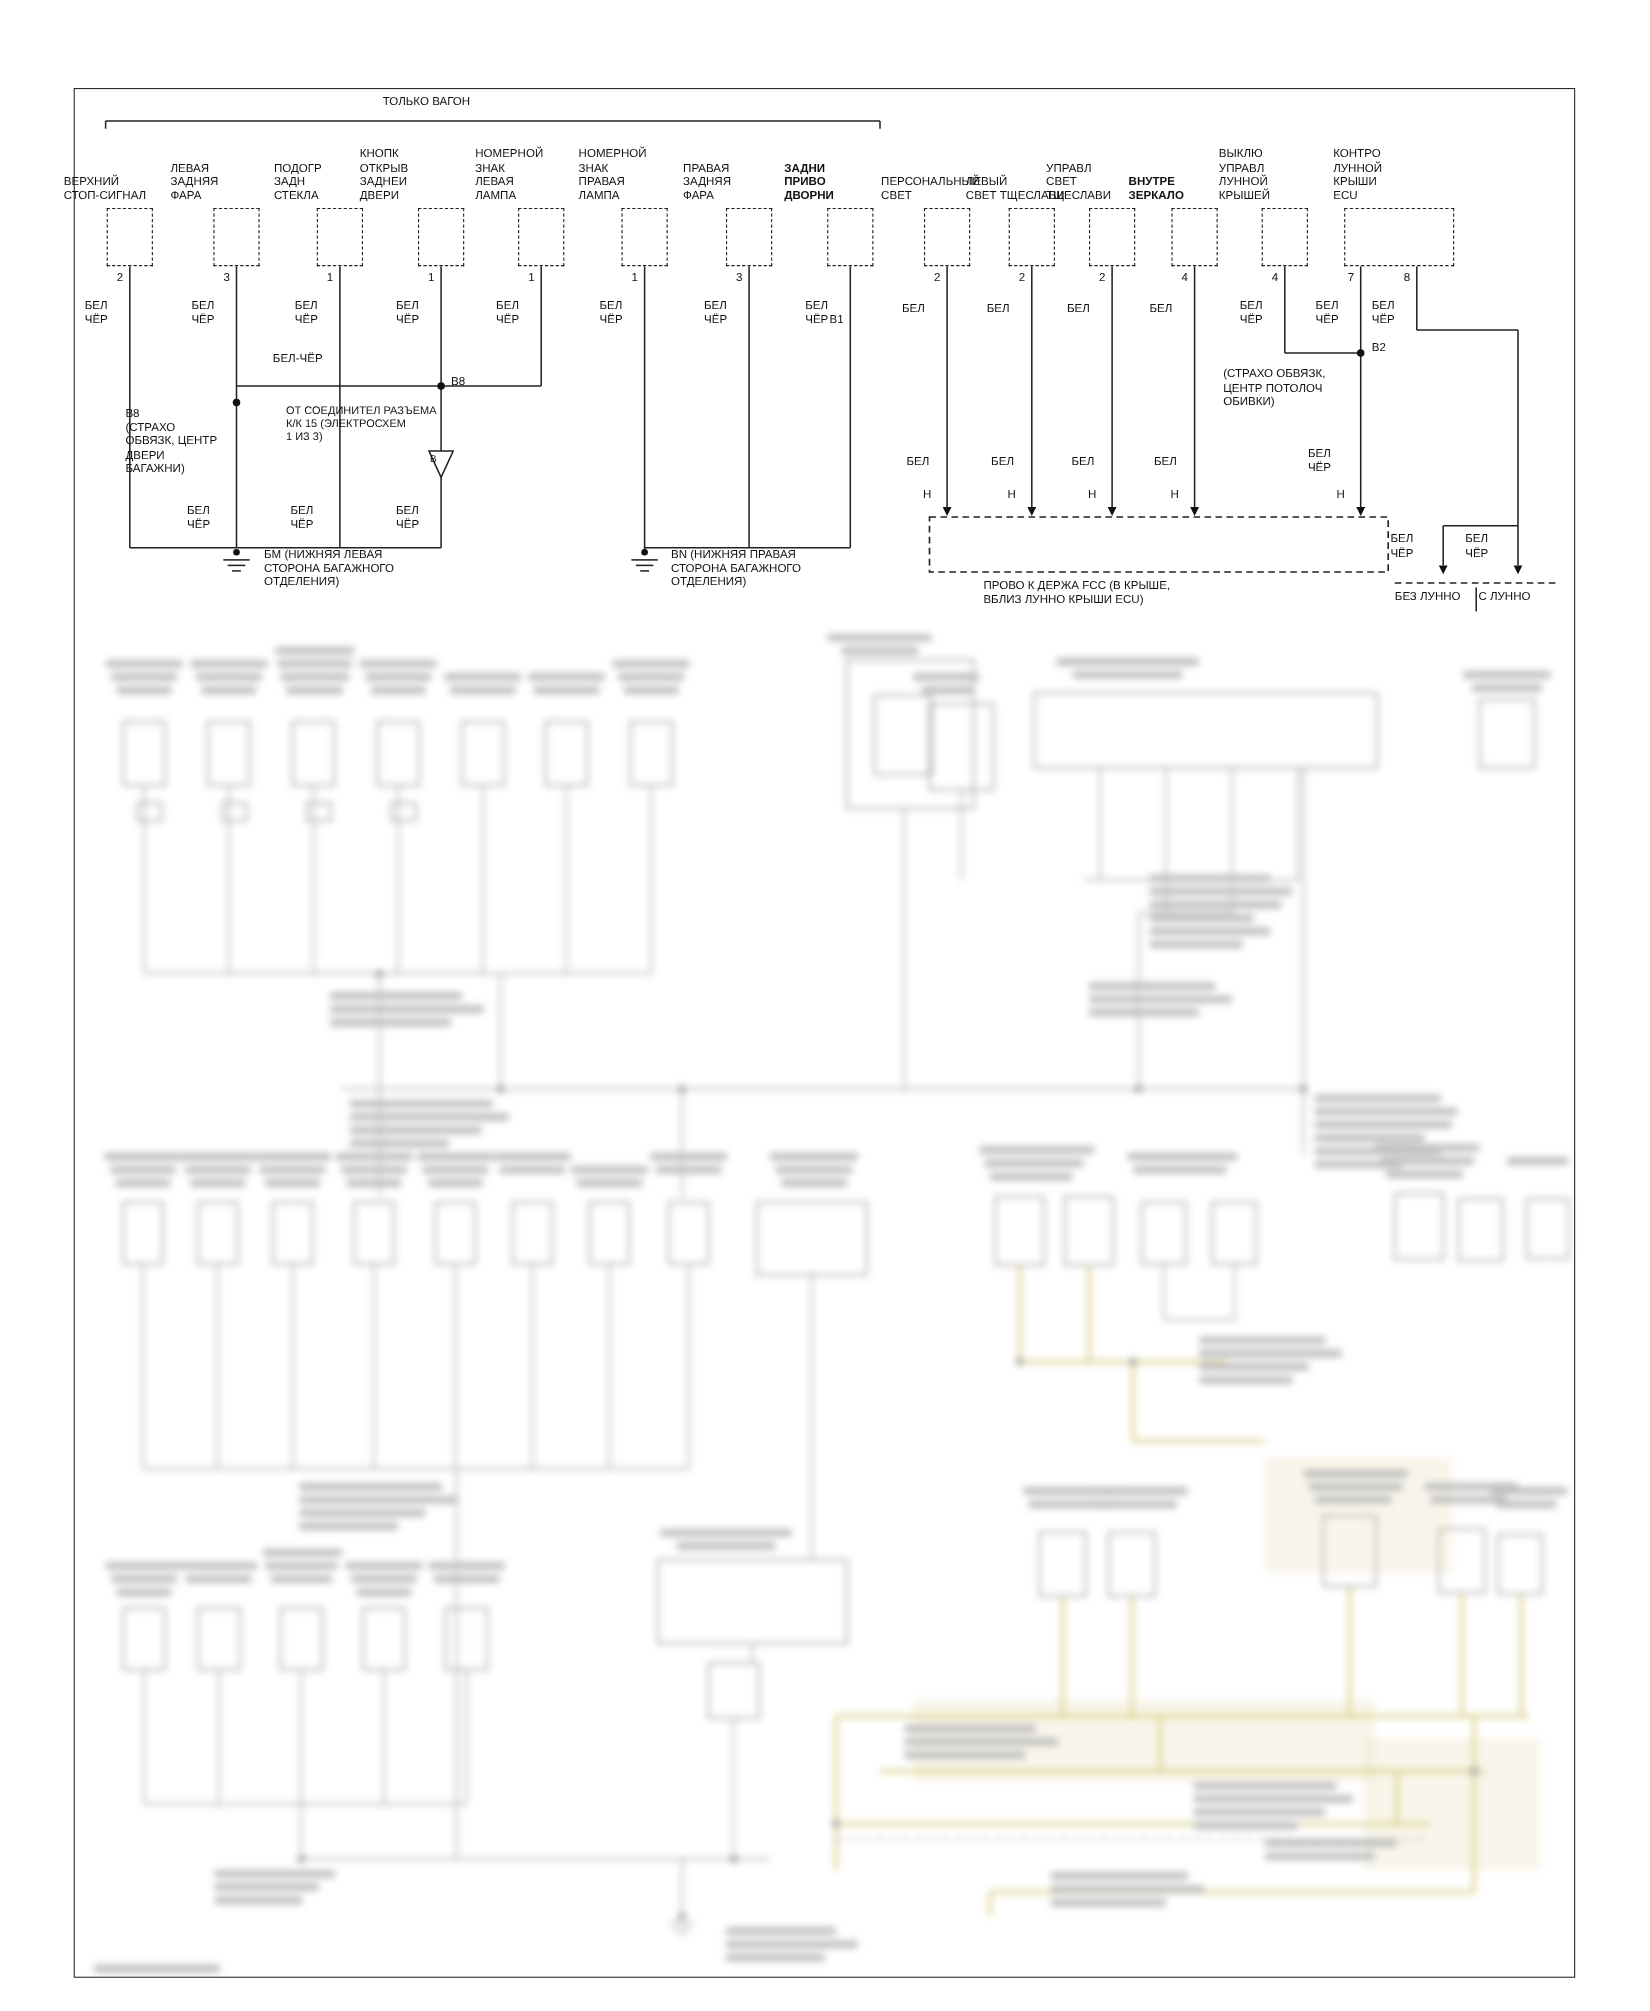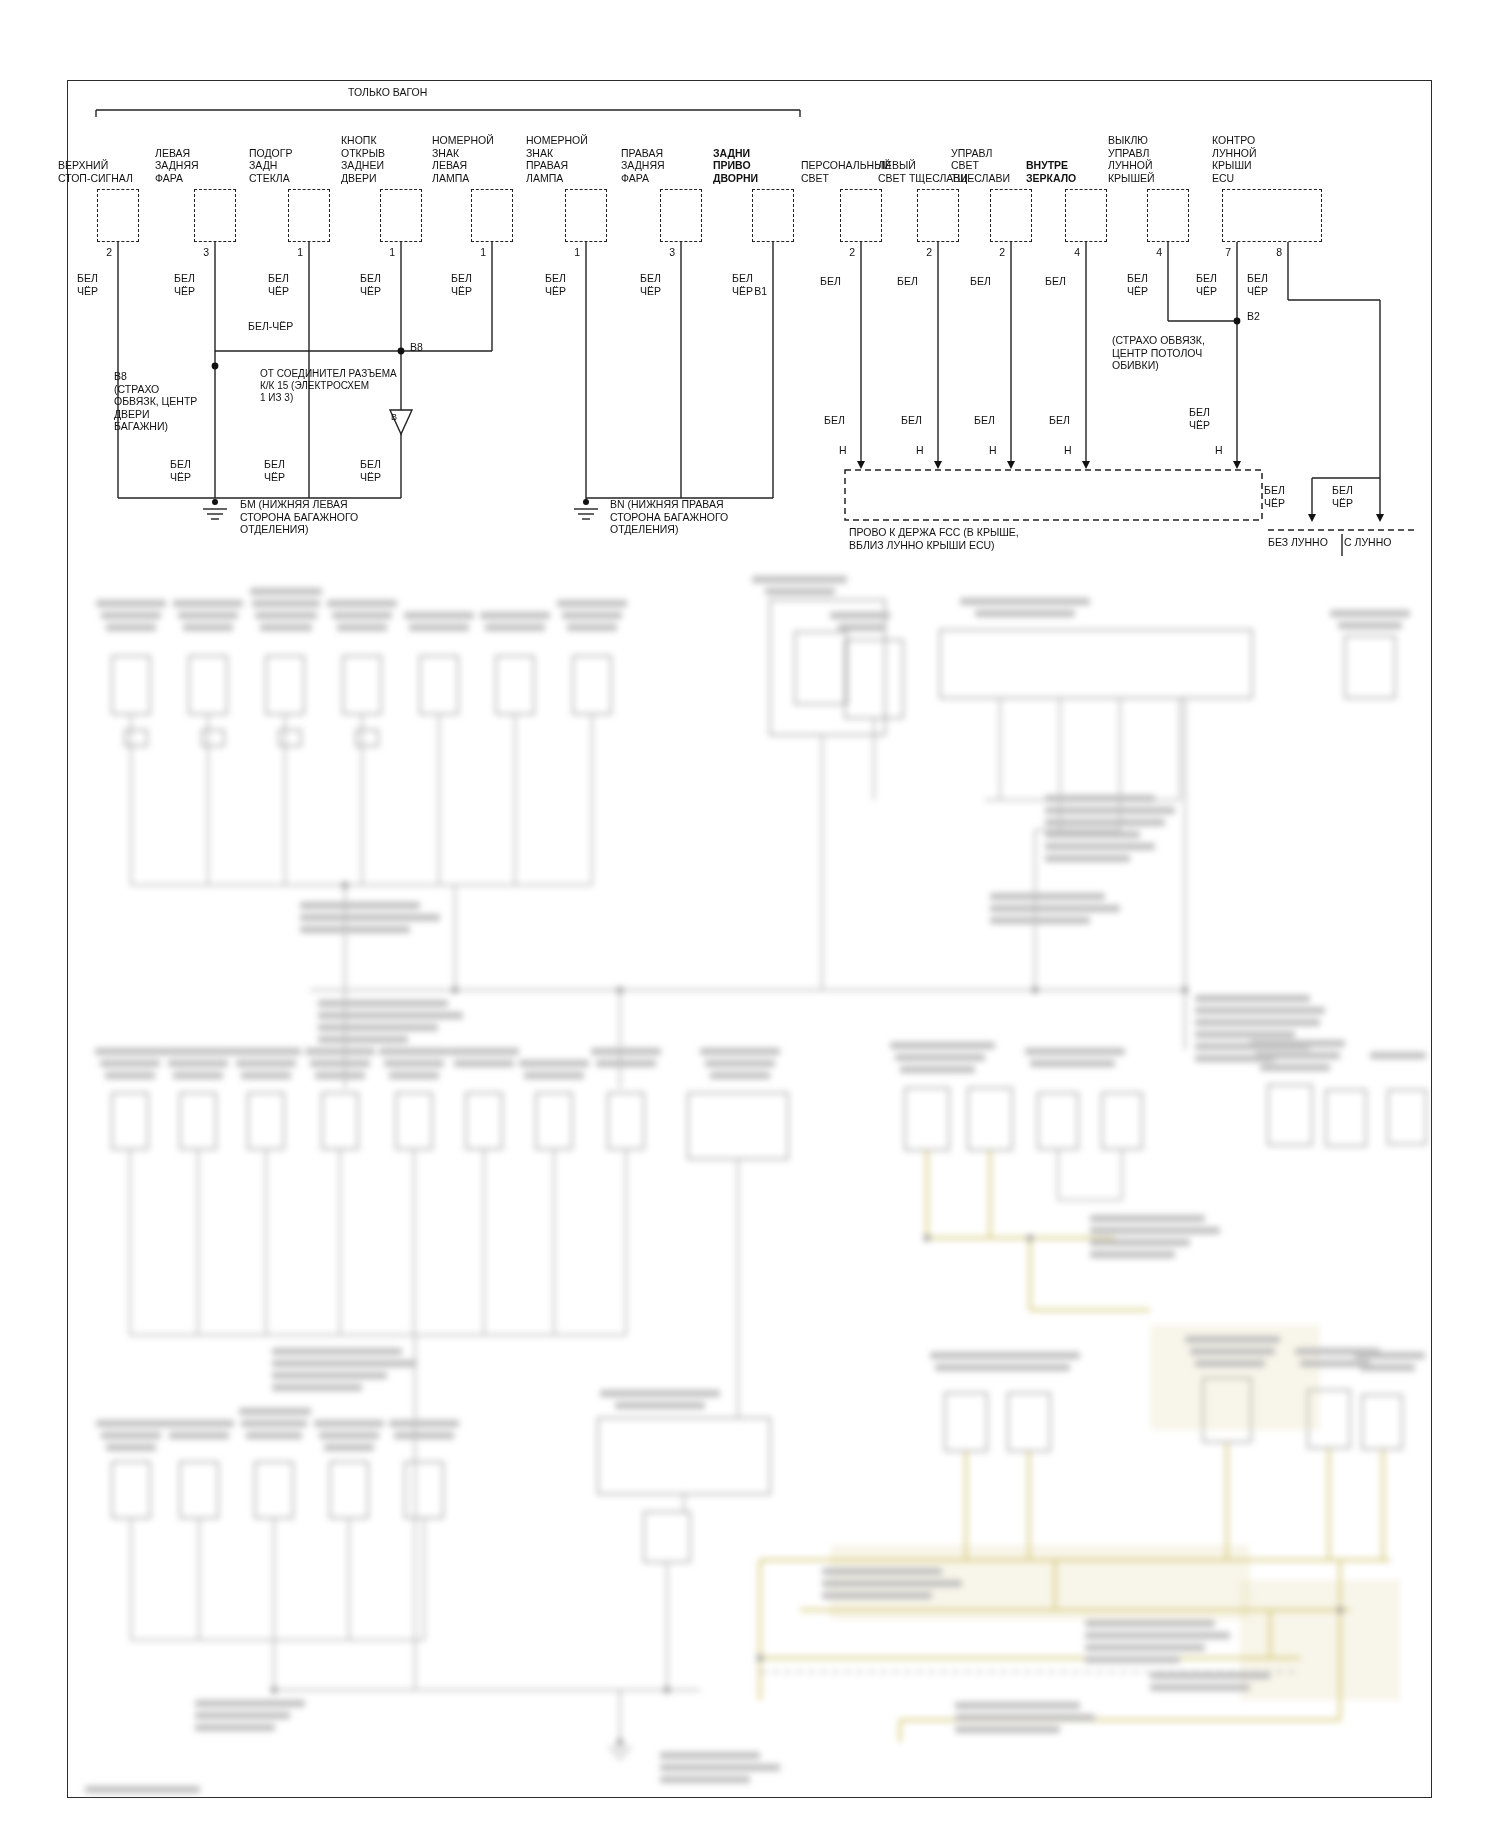--- a/index.html
+++ b/index.html
@@ -397,21 +397,21 @@
       <div class="t r" style="left: 189px; top: 246px; width: 20px;">3</div>
       <div class="t c" style="left: 174px; top: 272px; width: 46px;">БЕЛ
 ЧЁР</div>
       <div class="t c" style="left: 249px; top: 146.5px; width: 120px;">ПОДОГР
 ЗАДН
 СТЕКЛА</div>
       <div class="box" style="left: 288px; top: 189px; width: 42px;"></div>
       <div class="t r" style="left: 283px; top: 246px; width: 20px;">1</div>
       <div class="t c" style="left: 268px; top: 272px; width: 46px;">БЕЛ
 ЧЁР</div>
-      <div class="t c" style="left: 341px; top: 134px; width: 120px;">КНОПК
+      <div class="t c" style="left: 327px; top: 134px; width: 120px;">КНОПК
 ОТКРЫВ
 ЗАДНЕИ
 ДВЕРИ</div>
       <div class="box" style="left: 380px; top: 189px; width: 42px;"></div>
       <div class="t r" style="left: 375px; top: 246px; width: 20px;">1</div>
       <div class="t c" style="left: 360px; top: 272px; width: 46px;">БЕЛ
 ЧЁР</div>
       <div class="t c" style="left: 432px; top: 134px; width: 120px;">НОМЕРНОЙ
 ЗНАК
 ЛЕВАЯ
@@ -509,21 +509,21 @@
   <div class="t c fs10" style="left:260px;top:368px;width:140px;">ОТ СОЕДИНИТЕЛ РАЗЪЕМА
 К/К 15 (ЭЛЕКТРОСХЕМ
 1 ИЗ 3)</div>
   <div class="t c fs9" style="left:391px;top:412px;width:20px;">B</div>
   <div class="t" style="left:240px;top:498px;width:170px;">БМ (НИЖНЯЯ ЛЕВАЯ
 СТОРОНА БАГАЖНОГО
 ОТДЕЛЕНИЯ)</div>
   <div class="t" style="left:610px;top:498px;width:170px;">BN (НИЖНЯЯ ПРАВАЯ
 СТОРОНА БАГАЖНОГО
 ОТДЕЛЕНИЯ)</div>
-  <div class="t" style="left:849px;top:526px;width:230px;">ПРОВО К ДЕРЖА FCC (В КРЫШЕ,
+  <div class="t" style="left:894px;top:526px;width:230px;">ПРОВО К ДЕРЖА FCC (В КРЫШЕ,
 ВБЛИЗ ЛУННО КРЫШИ ECU)</div>
   <div class="t" style="left:1247px;top:310px;width:34px;">B2</div>
   <div class="t c" style="left:1112px;top:334px;width:120px;">(СТРАХО ОБВЯЗК,
 ЦЕНТР ПОТОЛОЧ
 ОБИВКИ)</div>
   <div class="t c" style="left:1189px;top:406px;width:46px;">БЕЛ
 ЧЁР</div>
   <div class="t c" style="left:1215px;top:444px;width:16px;">Н</div>
   <div class="t c" style="left:1264px;top:484px;width:46px;">БЕЛ
 ЧЁР</div>

